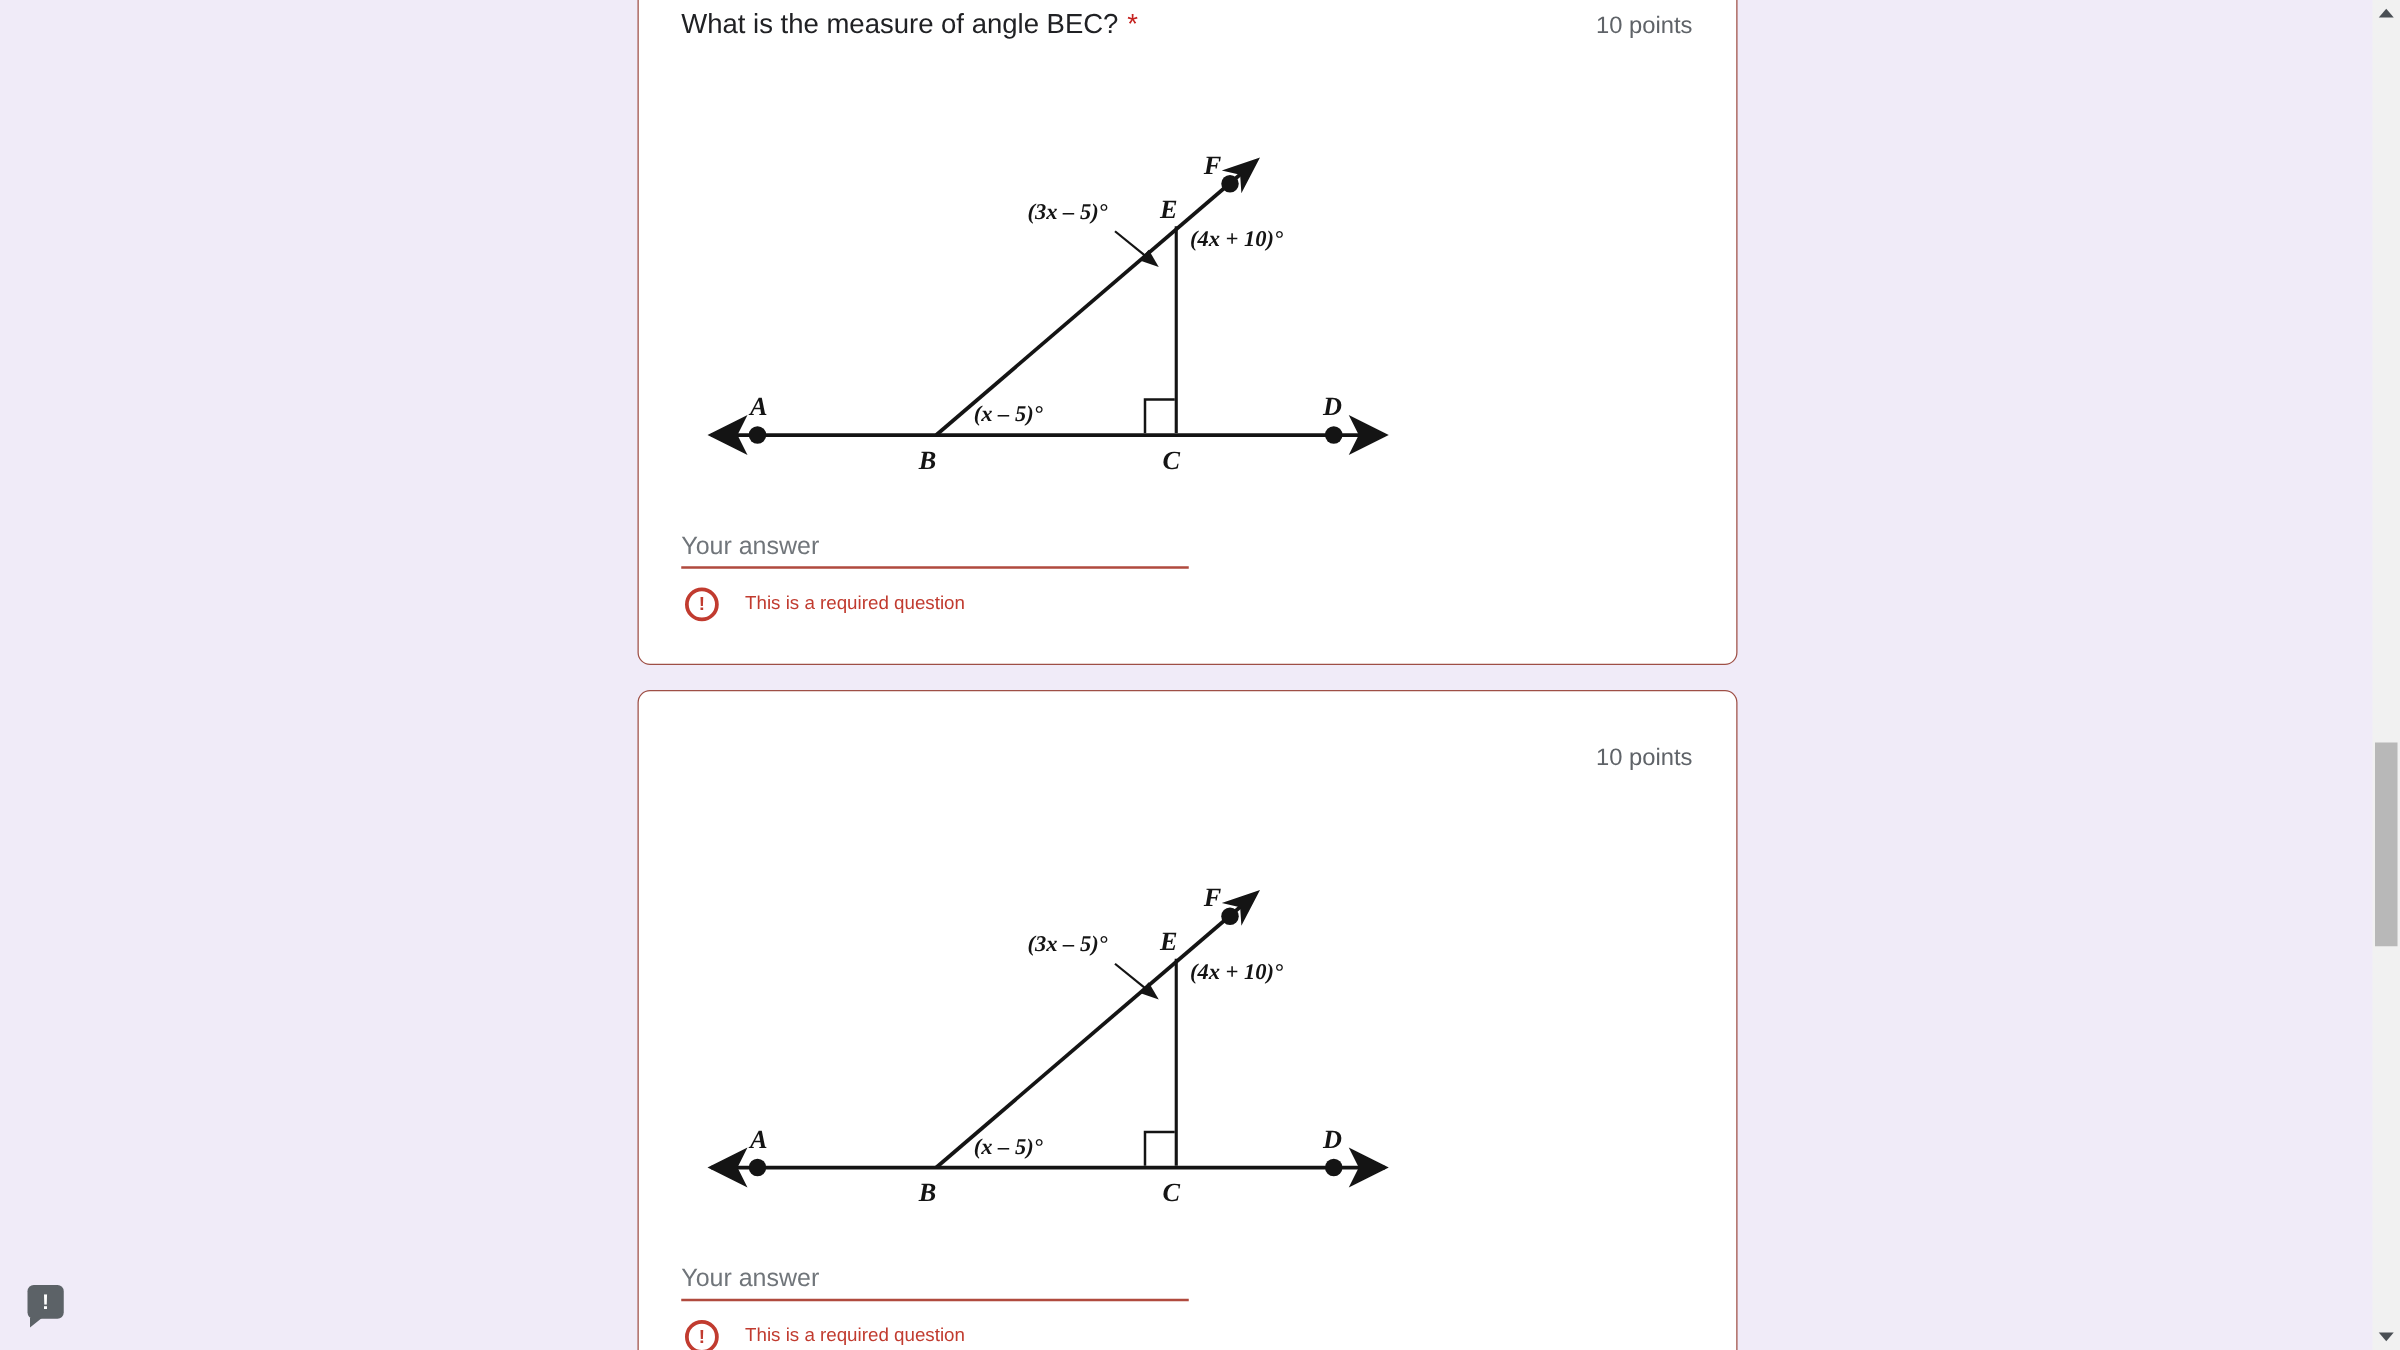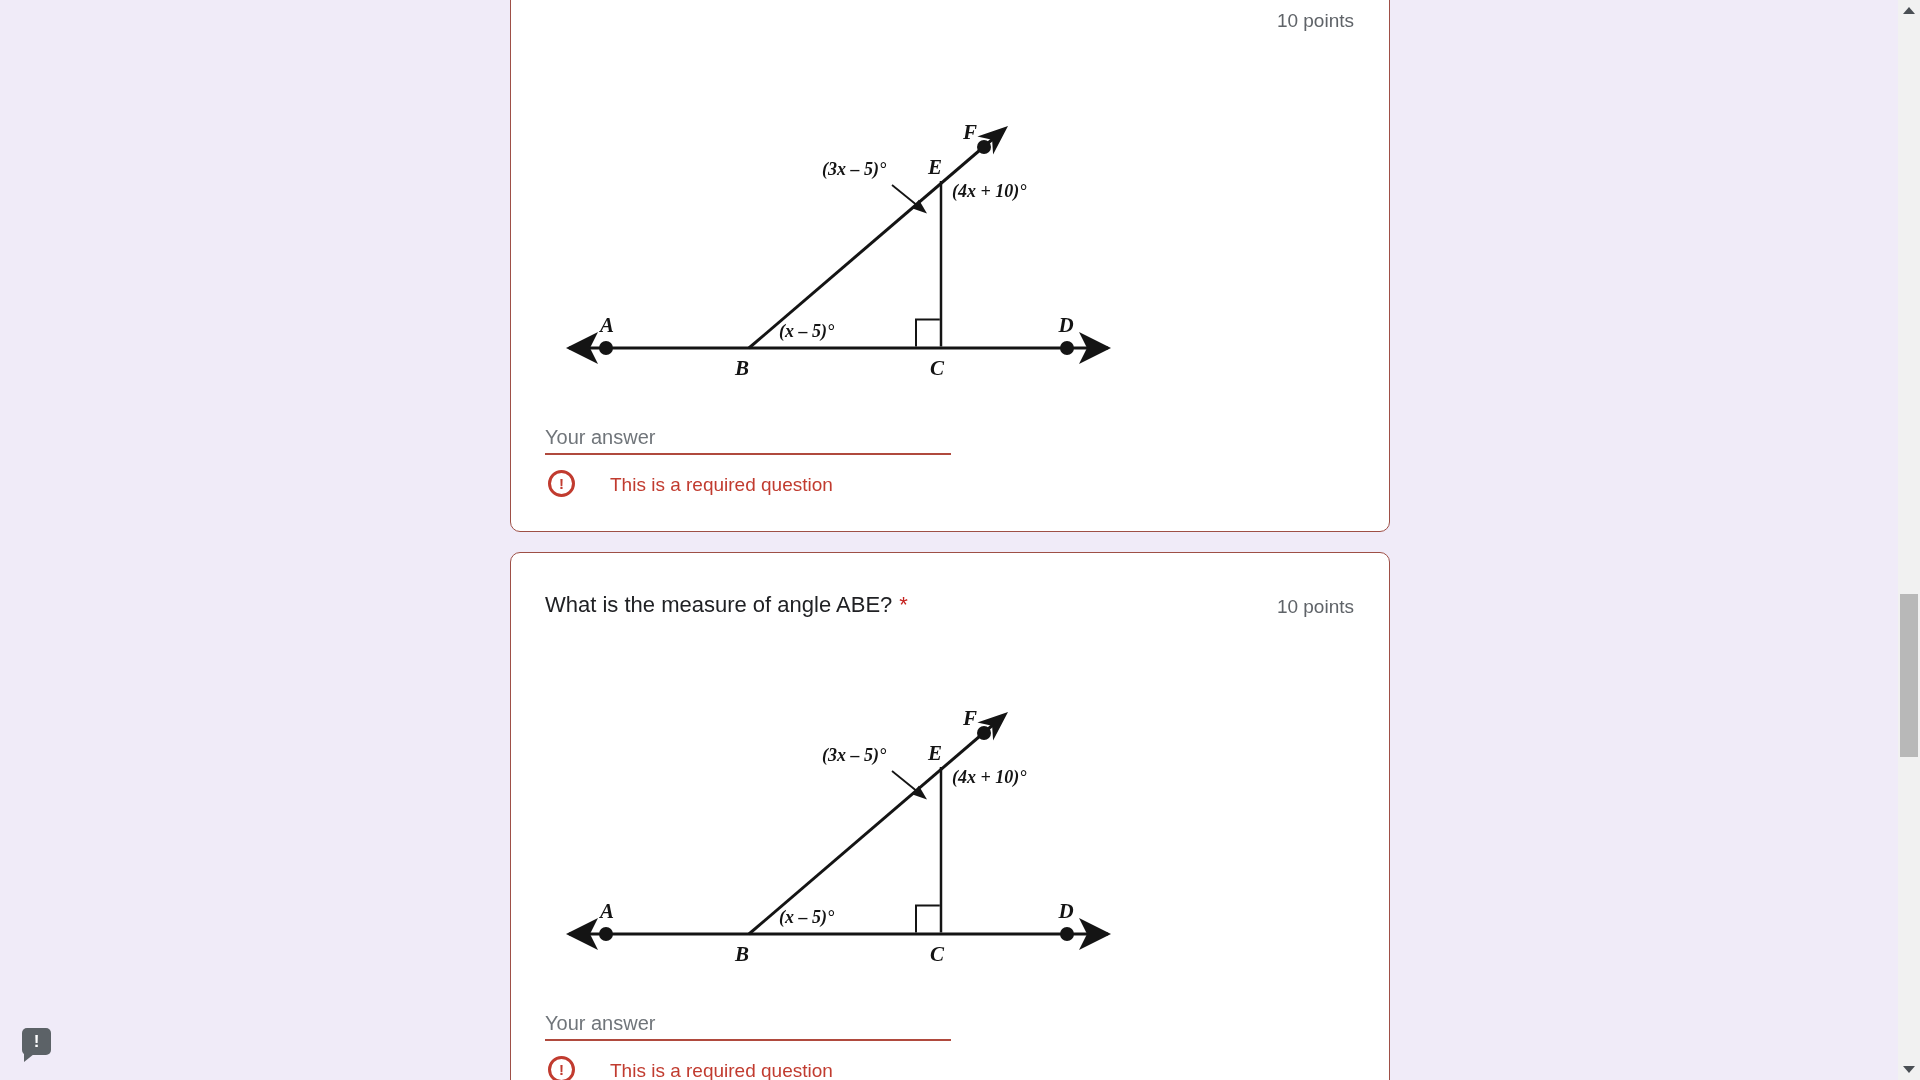--- a/index.html
+++ b/index.html
@@ -64,22 +64,22 @@
   .answer-input::placeholder { color: #70757a; opacity: 1; }
 
   .error-icon {
     position: absolute; left: 37px; top: 503px;
     width: 21px; height: 21px;
     border: 3px solid #c13b2f; border-radius: 50%;
     display: flex; align-items: center; justify-content: center;
     font-size: 15px; font-weight: bold; color: #c13b2f;
   }
   .error-text {
-    position: absolute; left: 99px; top: 507px;
-    font-size: 19px; color: #c13b2f;
+    position: absolute; left: 85px; top: 507px;
+    font-size: 15px; color: #c13b2f;
   }
 
   
   .scrollbar {
     position: absolute; right: 0; top: 0;
     width: 22px; height: 1080px;
     background: #f1f1f1;
   }
   .scroll-btn { position: absolute; left: 0; width: 22px; height: 17px; }
   .scroll-btn.up { top: 0; }
@@ -117,20 +117,23 @@
     content: ""; position: absolute; left: 2px; bottom: -7px;
     width: 0; height: 0;
     border-top: 8px solid #5c6267;
     border-right: 10px solid transparent;
   }
 </style>
 </head>
 <body>
 
 <div class="card" id="card1">
+  <div class="q-title">
+    <span>What is the measure of angle BEC?</span><span class="req">*</span>
+  </div>
   <div class="points">10 points</div>
 
   <svg class="diagram" viewBox="545 100 590 295" xmlns="http://www.w3.org/2000/svg">
     <line x1="568" y1="347" x2="1107" y2="347" stroke="#141414" stroke-width="3"></line>
     <polygon points="565,347 597,331 589,347 597,363" fill="#141414"></polygon>
     <polygon points="1110,347 1078,331 1086,347 1078,363" fill="#141414"></polygon>
     <line x1="748" y1="347" x2="1000" y2="131" stroke="#141414" stroke-width="3"></line>
     <polygon points="1007,125 992.1,153.6 991.1,138.7 976.4,135.4" fill="#141414"></polygon>
     <line x1="940" y1="180" x2="940" y2="345.5" stroke="#141414" stroke-width="2.5"></line>
     <path d="M 915 345.5 L 915 318.5 L 938.8 318.5" fill="none" stroke="#141414" stroke-width="2"></path>
@@ -151,23 +154,20 @@
   </svg>
 
   <input class="answer-input" type="text" placeholder="Your answer" style="">
   <div class="error-icon">
     <span>!</span>
   </div>
   <div class="error-text">This is a required question</div>
 </div>
 
 <div class="card" id="card2">
-  <div class="q-title">
-    <span>What is the measure of angle ABE?</span><span class="req">*</span>
-  </div>
   <div class="points">10 points</div>
 
   <svg class="diagram" viewBox="545 100 590 295" xmlns="http://www.w3.org/2000/svg">
     <line x1="568" y1="347" x2="1107" y2="347" stroke="#141414" stroke-width="3"></line>
     <polygon points="565,347 597,331 589,347 597,363" fill="#141414"></polygon>
     <polygon points="1110,347 1078,331 1086,347 1078,363" fill="#141414"></polygon>
     <line x1="748" y1="347" x2="1000" y2="131" stroke="#141414" stroke-width="3"></line>
     <polygon points="1007,125 992.1,153.6 991.1,138.7 976.4,135.4" fill="#141414"></polygon>
     <line x1="940" y1="180" x2="940" y2="345.5" stroke="#141414" stroke-width="2.5"></line>
     <path d="M 915 345.5 L 915 318.5 L 938.8 318.5" fill="none" stroke="#141414" stroke-width="2"></path>

